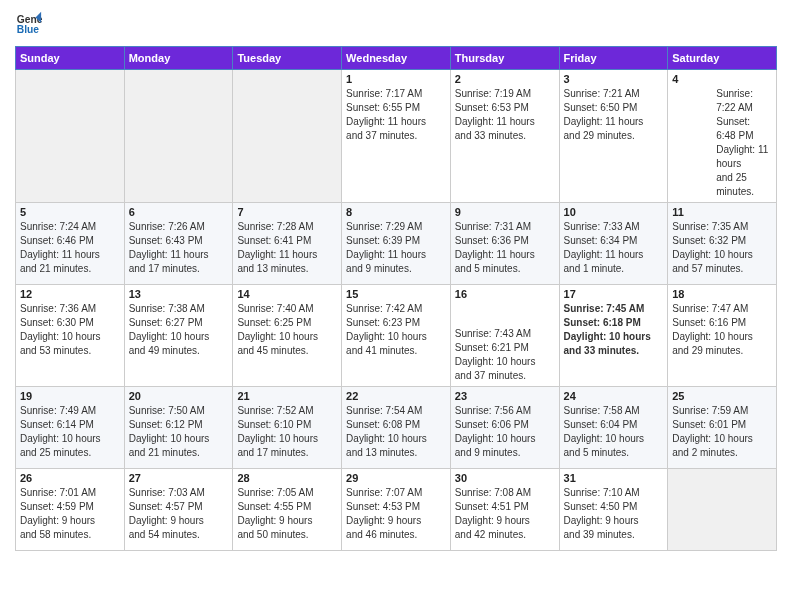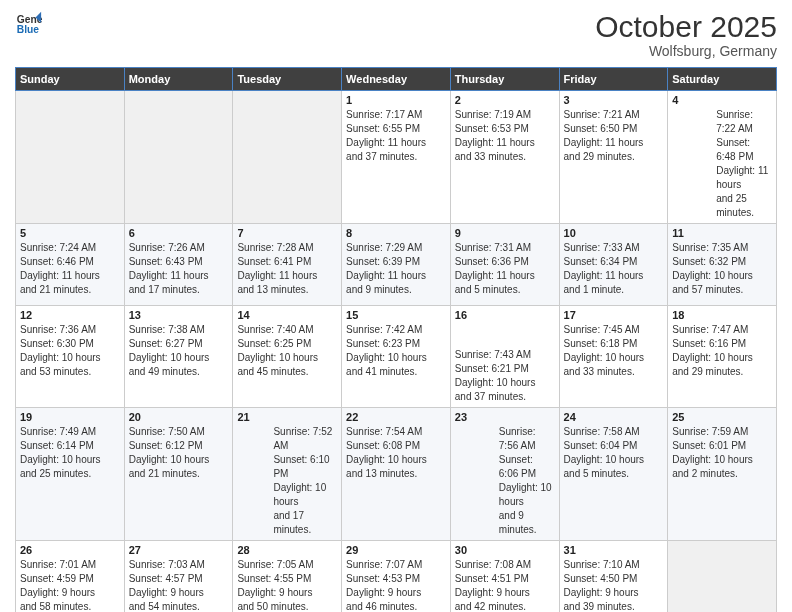--- a/index.html
+++ b/index.html
@@ -42,21 +42,21 @@
     .subtitle {
       font-size: 14px;
       color: #555;
     }
     table {
       width: 100%;
       border-collapse: collapse;
       table-layout: fixed;
     }
     thead tr th {
-      background: #404040;
+      background: #6d28d9;
       color: #fff;
       font-size: 11px;
       font-weight: bold;
       padding: 5px 4px;
       text-align: left;
       border: 1px solid #4a82c4;
     }
     tbody tr td {
       border: 1px solid #ccc;
       vertical-align: top;
@@ -89,24 +89,20 @@
 <body>
 
 <div class="page">
   <div class="header">
     <div class="logo">
       <svg class="logo-icon" viewBox="0 0 30 30">
         <text x="2" y="14" font-size="11" font-weight="bold" fill="#333">General</text>
         <text x="2" y="25" font-size="11" font-weight="bold" fill="#1a6bb5">Blue</text>
         <polygon points="22,8 28,2 28,14" fill="#2d6db5"></polygon>
       </svg>
-    </div>
-    <div class="title-block">
-      <div class="month-title">October 2025</div>
-      <div class="subtitle">Wolfsburg, Germany</div>
     </div>
   </div>
 
   <table>
     <thead>
       <tr>
 
       <th>Sunday</th>
           <th>Monday</th>
           <th>Tuesday</th>
@@ -232,21 +228,21 @@
           </td>
           <td>
             <span class="day-num">16</span>
             <div class="day-info" style="white-space: pre-line; margin-top: 27px;">Sunrise: 7:43 AM
 Sunset: 6:21 PM
 Daylight: 10 hours
 and 37 minutes.</div>
           </td>
           <td>
             <span class="day-num">17</span>
-            <div class="day-info" style="white-space: pre-line;">Sunrise: 7:45 AM
+            <div class="day-info" style="white-space: pre-line; font-weight: bold;">Sunrise: 7:45 AM
 Sunset: 6:18 PM
 Daylight: 10 hours
 and 33 minutes.</div>
           </td>
           <td>
             <span class="day-num">18</span>
             <div class="day-info" style="white-space: pre-line;">Sunrise: 7:47 AM
 Sunset: 6:16 PM
 Daylight: 10 hours
 and 29 minutes.</div>
@@ -262,35 +258,35 @@
           </td>
           <td>
             <span class="day-num">20</span>
             <div class="day-info" style="white-space: pre-line;">Sunrise: 7:50 AM
 Sunset: 6:12 PM
 Daylight: 10 hours
 and 21 minutes.</div>
           </td>
           <td>
             <span class="day-num">21</span>
-            <div class="day-info" style="white-space: pre-line; margin-left: 36px;">Sunrise: 7:52 AM
+            <div class="day-info" style="white-space: pre-line;">Sunrise: 7:52 AM
 Sunset: 6:10 PM
 Daylight: 10 hours
 and 17 minutes.</div>
           </td>
           <td>
             <span class="day-num">22</span>
             <div class="day-info" style="white-space: pre-line;">Sunrise: 7:54 AM
 Sunset: 6:08 PM
 Daylight: 10 hours
 and 13 minutes.</div>
           </td>
           <td>
             <span class="day-num">23</span>
-            <div class="day-info" style="white-space: pre-line; margin-left: 44px;">Sunrise: 7:56 AM
+            <div class="day-info" style="white-space: pre-line;">Sunrise: 7:56 AM
 Sunset: 6:06 PM
 Daylight: 10 hours
 and 9 minutes.</div>
           </td>
           <td>
             <span class="day-num">24</span>
             <div class="day-info" style="white-space: pre-line;">Sunrise: 7:58 AM
 Sunset: 6:04 PM
 Daylight: 10 hours
 and 5 minutes.</div>

